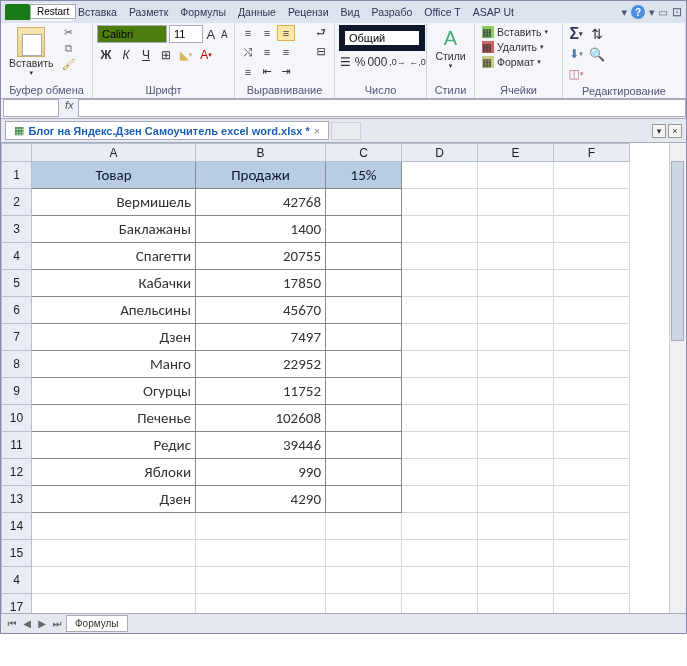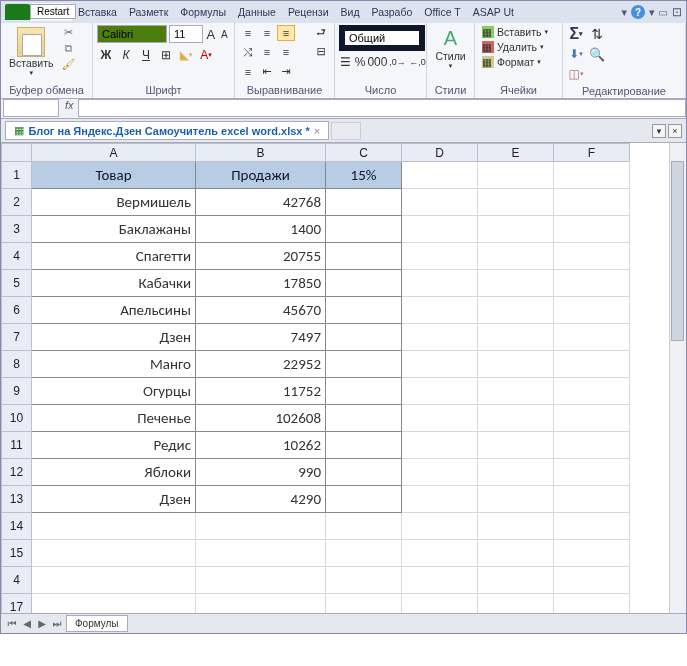--- a/index.html
+++ b/index.html
@@ -371,21 +371,21 @@
             <td class="data-cell"></td>
             <td></td>
             <td></td>
             <td></td>
           </tr>
         </tbody>
         <tbody>
           <tr>
             <th class="row-hdr">11</th>
             <td class="data-cell">Редис</td>
-            <td class="data-cell num">10262</td>
+            <td class="data-cell num">39446</td>
             <td class="data-cell"></td>
             <td></td>
             <td></td>
             <td></td>
           </tr>
         </tbody>
         <tbody>
           <tr>
             <th class="row-hdr">12</th>
             <td class="data-cell">Яблоки</td>

